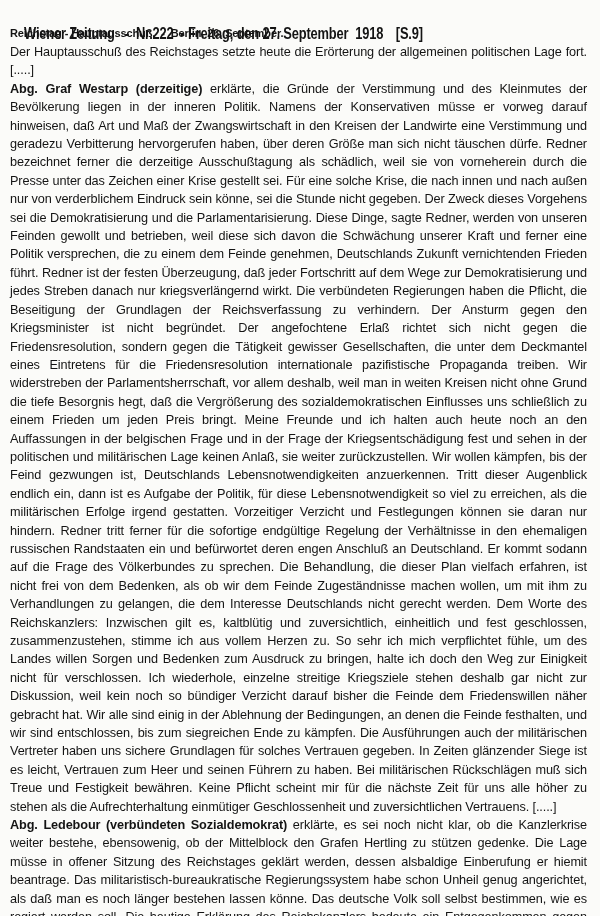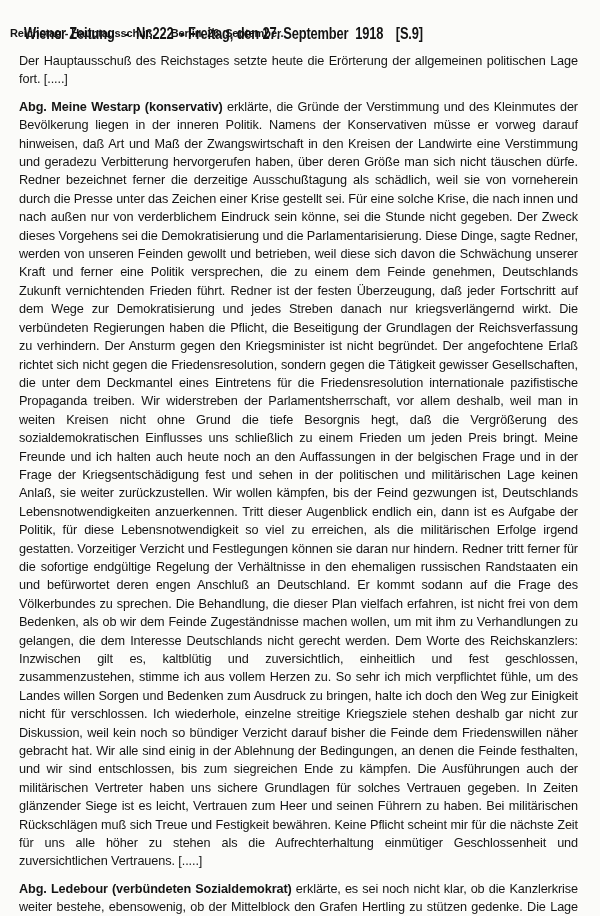--- a/index.html
+++ b/index.html
@@ -40,42 +40,42 @@
     margin-left: 16px;
   }
   .subheader {
     font-weight: 700;
     font-size: 11px;
     line-height: 19px;
     letter-spacing: -0.1px;
     white-space: pre;
   }
   .para {
-    margin: 9px;
+    margin: 0;
     text-align: justify;
   }
   .speaker {
     font-weight: 700;
   }
 </style>
 </head>
 <body>
 
 <div class="page">
 
   <div class="masthead">
     <span class="masthead-inner"><span>Wiener Zeitung   -  Nr.222  - Freitag, den 27. September  1918</span><span class="pageref">[S.9]</span></span>
   </div>
 
   <div class="subheader">Reichstag - Hauptausschuß.  -  Berlin, 26. September.</div>
 
   <p class="para">Der Hauptausschuß des Reichstages setzte heute die Erörterung der allgemeinen politischen Lage fort. [.....]</p>
 
   <p class="para">
-    <span class="speaker">Abg. Meine Westarp (konservativ)</span>
+    <span class="speaker">Abg. Graf Westarp (derzeitige)</span>
     <span>erklärte, die Gründe der Verstimmung und des Kleinmutes der Bevölkerung liegen in der inneren Politik. Namens der Konservativen müsse er vorweg darauf hinweisen, daß Art und Maß der Zwangswirtschaft in den Kreisen der Landwirte eine Verstimmung und geradezu Verbitterung hervorgerufen haben, über deren Größe man sich nicht täuschen dürfe. Redner bezeichnet ferner die derzeitige Ausschußtagung als schädlich, weil sie von vorneherein durch die Presse unter das Zeichen einer Krise gestellt sei. Für eine solche Krise, die nach innen und nach außen nur von verderblichem Eindruck sein könne, sei die Stunde nicht gegeben. Der Zweck dieses Vorgehens sei die Demokratisierung und die Parlamentarisierung. Diese Dinge, sagte Redner, werden von unseren Feinden gewollt und betrieben, weil diese sich davon die Schwächung unserer Kraft  und ferner eine Politik versprechen, die zu einem dem Feinde genehmen, Deutschlands Zukunft vernichtenden Frieden führt. Redner ist der festen Überzeugung, daß jeder Fortschritt auf dem Wege zur Demokratisierung und jedes Streben danach nur kriegsverlängernd wirkt. Die verbündeten Regierungen haben die Pflicht, die Beseitigung der Grundlagen der Reichsverfassung zu verhindern. Der Ansturm gegen den Kriegsminister ist nicht begründet. Der angefochtene Erlaß richtet sich nicht gegen die Friedensresolution, sondern gegen die Tätigkeit gewisser Gesellschaften, die unter dem Deckmantel eines Eintretens für die Friedensresolution internationale pazifistische Propaganda treiben. Wir widerstreben der Parlamentsherrschaft, vor allem deshalb, weil man in weiten Kreisen nicht ohne Grund die tiefe Besorgnis hegt, daß die Vergrößerung des sozialdemokratischen Einflusses uns schließlich zu einem Frieden um jeden Preis bringt. Meine Freunde und ich halten auch heute noch an den Auffassungen in der belgischen Frage und in der Frage der Kriegsentschädigung fest und sehen in der politischen und militärischen Lage keinen Anlaß, sie weiter zurückzustellen. Wir wollen kämpfen, bis der Feind gezwungen ist, Deutschlands Lebensnotwendigkeiten anzuerkennen. Tritt dieser Augenblick endlich ein, dann ist es Aufgabe der Politik, für diese Lebensnotwendigkeit so viel zu erreichen, als die militärischen Erfolge irgend gestatten. Vorzeitiger Verzicht und Festlegungen können sie daran nur hindern. Redner tritt ferner für die sofortige endgültige Regelung der Verhältnisse in den ehemaligen russischen Randstaaten ein und befürwortet deren engen Anschluß an Deutschland. Er kommt sodann auf die Frage des Völkerbundes zu sprechen. Die Behandlung, die dieser Plan vielfach erfahren, ist nicht frei von dem Bedenken, als ob wir dem Feinde Zugeständnisse machen wollen, um mit ihm zu Verhandlungen zu gelangen, die dem Interesse Deutschlands nicht gerecht werden. Dem Worte des Reichskanzlers: Inzwischen gilt es, kaltblütig und zuversichtlich, einheitlich und fest geschlossen, zusammenzustehen, stimme ich aus vollem Herzen zu. So sehr ich mich verpflichtet fühle, um des Landes willen Sorgen und Bedenken zum Ausdruck zu bringen, halte ich doch den Weg zur Einigkeit nicht für verschlossen. Ich wiederhole, einzelne streitige Kriegsziele stehen deshalb gar nicht zur Diskussion, weil kein noch so bündiger Verzicht darauf bisher die Feinde dem Friedenswillen näher gebracht hat. Wir alle sind einig in der Ablehnung der Bedingungen, an denen die Feinde festhalten, und wir sind entschlossen, bis zum siegreichen Ende zu kämpfen. Die Ausführungen auch der militärischen Vertreter haben uns sichere Grundlagen für solches Vertrauen gegeben. In Zeiten glänzender Siege ist es leicht, Vertrauen zum Heer und seinen Führern zu haben. Bei militärischen Rückschlägen muß sich Treue und Festigkeit bewähren. Keine Pflicht scheint mir für die nächste Zeit für uns alle höher zu stehen als die Aufrechterhaltung einmütiger Geschlossenheit und zuversichtlichen Vertrauens. [.....]</span>
   </p>
 
   <p class="para">
     <span class="speaker">Abg. Ledebour (verbündeten Sozialdemokrat)</span>
     <span>erklärte, es sei noch nicht klar, ob die Kanzlerkrise weiter bestehe, ebensowenig, ob der Mittelblock den Grafen Hertling zu stützen gedenke. Die Lage müsse in offener Sitzung des Reichstages geklärt werden, dessen alsbaldige Einberufung er hiemit beantrage. Das militaristisch-bureaukratische Regierungssystem habe schon Unheil genug angerichtet, als daß man es noch länger bestehen lassen könne. Das deutsche Volk soll selbst bestimmen, wie es regiert werden soll. Die heutige Erklärung des Reichskanzlers bedeute ein Entgegenkommen gegen allgemein geäußerte Wünsche.</span>
   </p>
 
 </div>
 

